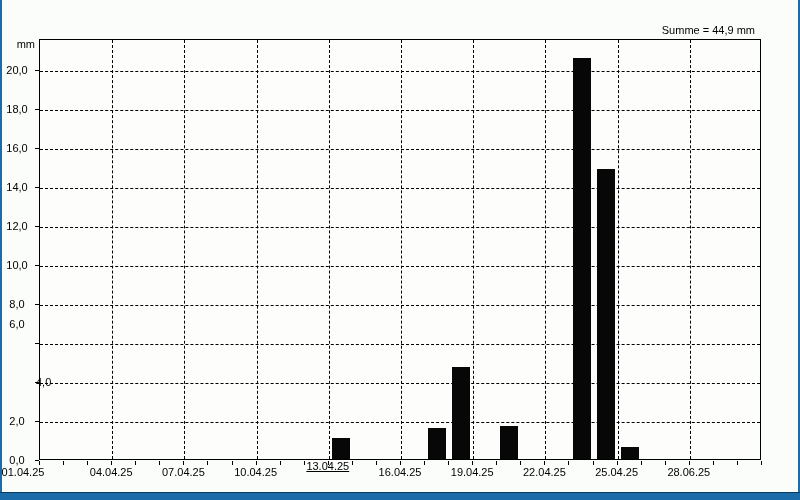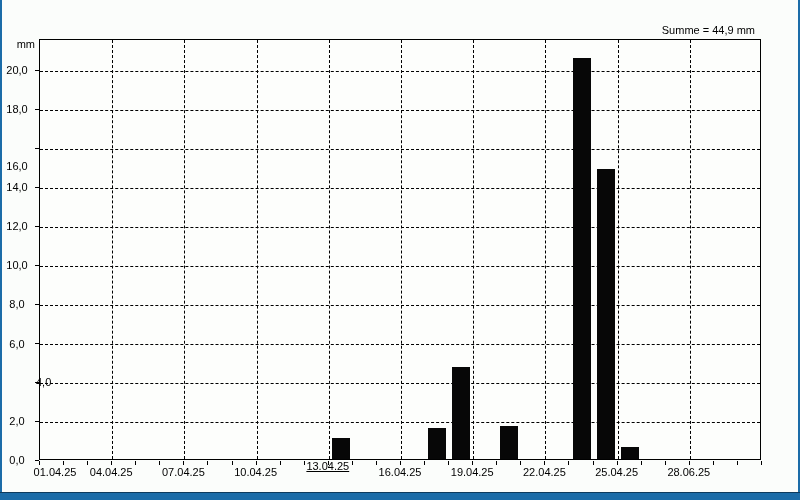--- a/index.html
+++ b/index.html
@@ -96,36 +96,36 @@
   <div id="axis-decor"></div>
 
   <div id="bottom-bar"></div>
 <div class="ytick" style="left: 35px; top: 460px;"></div>
     <div class="ylab" style="left: 0px; top: 454px;">0,0</div>
     <div class="ytick" style="left: 35px; top: 421.019px;"></div>
     <div class="ylab" style="left: 0px; top: 415.019px;">2,0</div>
     <div class="ytick" style="left: 35px; top: 382.037px;"></div>
     <div class="ylab" style="left: 0px; top: 376.037px; padding-left: 36px;">4,0</div>
     <div class="ytick" style="left: 35px; top: 343.056px;"></div>
-    <div class="ylab" style="left: 0px; top: 338px;">6,0</div>
+    <div class="ylab" style="left: 0px; top: 318px;">6,0</div>
     <div class="ytick" style="left: 35px; top: 304.074px;"></div>
     <div class="ylab" style="left: 0px; top: 298.074px;">8,0</div>
     <div class="ytick" style="left: 35px; top: 265.093px;"></div>
     <div class="ylab" style="left: 0px; top: 259.093px;">10,0</div>
     <div class="ytick" style="left: 35px; top: 226.111px;"></div>
     <div class="ylab" style="left: 0px; top: 220.111px;">12,0</div>
     <div class="ytick" style="left: 35px; top: 187.13px;"></div>
     <div class="ylab" style="left: 0px; top: 181.13px;">14,0</div>
     <div class="ytick" style="left: 35px; top: 148.148px;"></div>
-    <div class="ylab" style="left: 0px; top: 142.148px; margin-top: 18px;">16,0</div>
+    <div class="ylab" style="left: 0px; top: 142.148px;">16,0</div>
     <div class="ytick" style="left: 35px; top: 109.167px;"></div>
     <div class="ylab" style="left: 0px; top: 103.167px;">18,0</div>
     <div class="ytick" style="left: 35px; top: 70.1852px;"></div>
     <div class="ylab" style="left: 0px; top: 64.1852px;">20,0</div>
-    <div class="xlab" style="left: 55px; top: 466px;">01.04.25</div>
+    <div class="xlab" style="left: 23px; top: 466px;">01.04.25</div>
     <div class="xlab" style="left: 111.2px; top: 466px;">04.04.25</div>
     <div class="xlab" style="left: 183.4px; top: 466px;">07.04.25</div>
     <div class="xlab" style="left: 255.6px; top: 466px;">10.04.25</div>
     <div class="xlab" style="left: 327.8px; top: 460px; text-decoration: underline;">13.04.25</div>
     <div class="xlab" style="left: 400px; top: 466px;">16.04.25</div>
     <div class="xlab" style="left: 472.2px; top: 466px;">19.04.25</div>
     <div class="xlab" style="left: 544.4px; top: 466px;">22.04.25</div>
     <div class="xlab" style="left: 616.6px; top: 466px;">25.04.25</div>
     <div class="xlab" style="left: 688.8px; top: 466px;">28.06.25</div>
     <div class="xtick" style="left: 39px; top: 461px;"></div>

